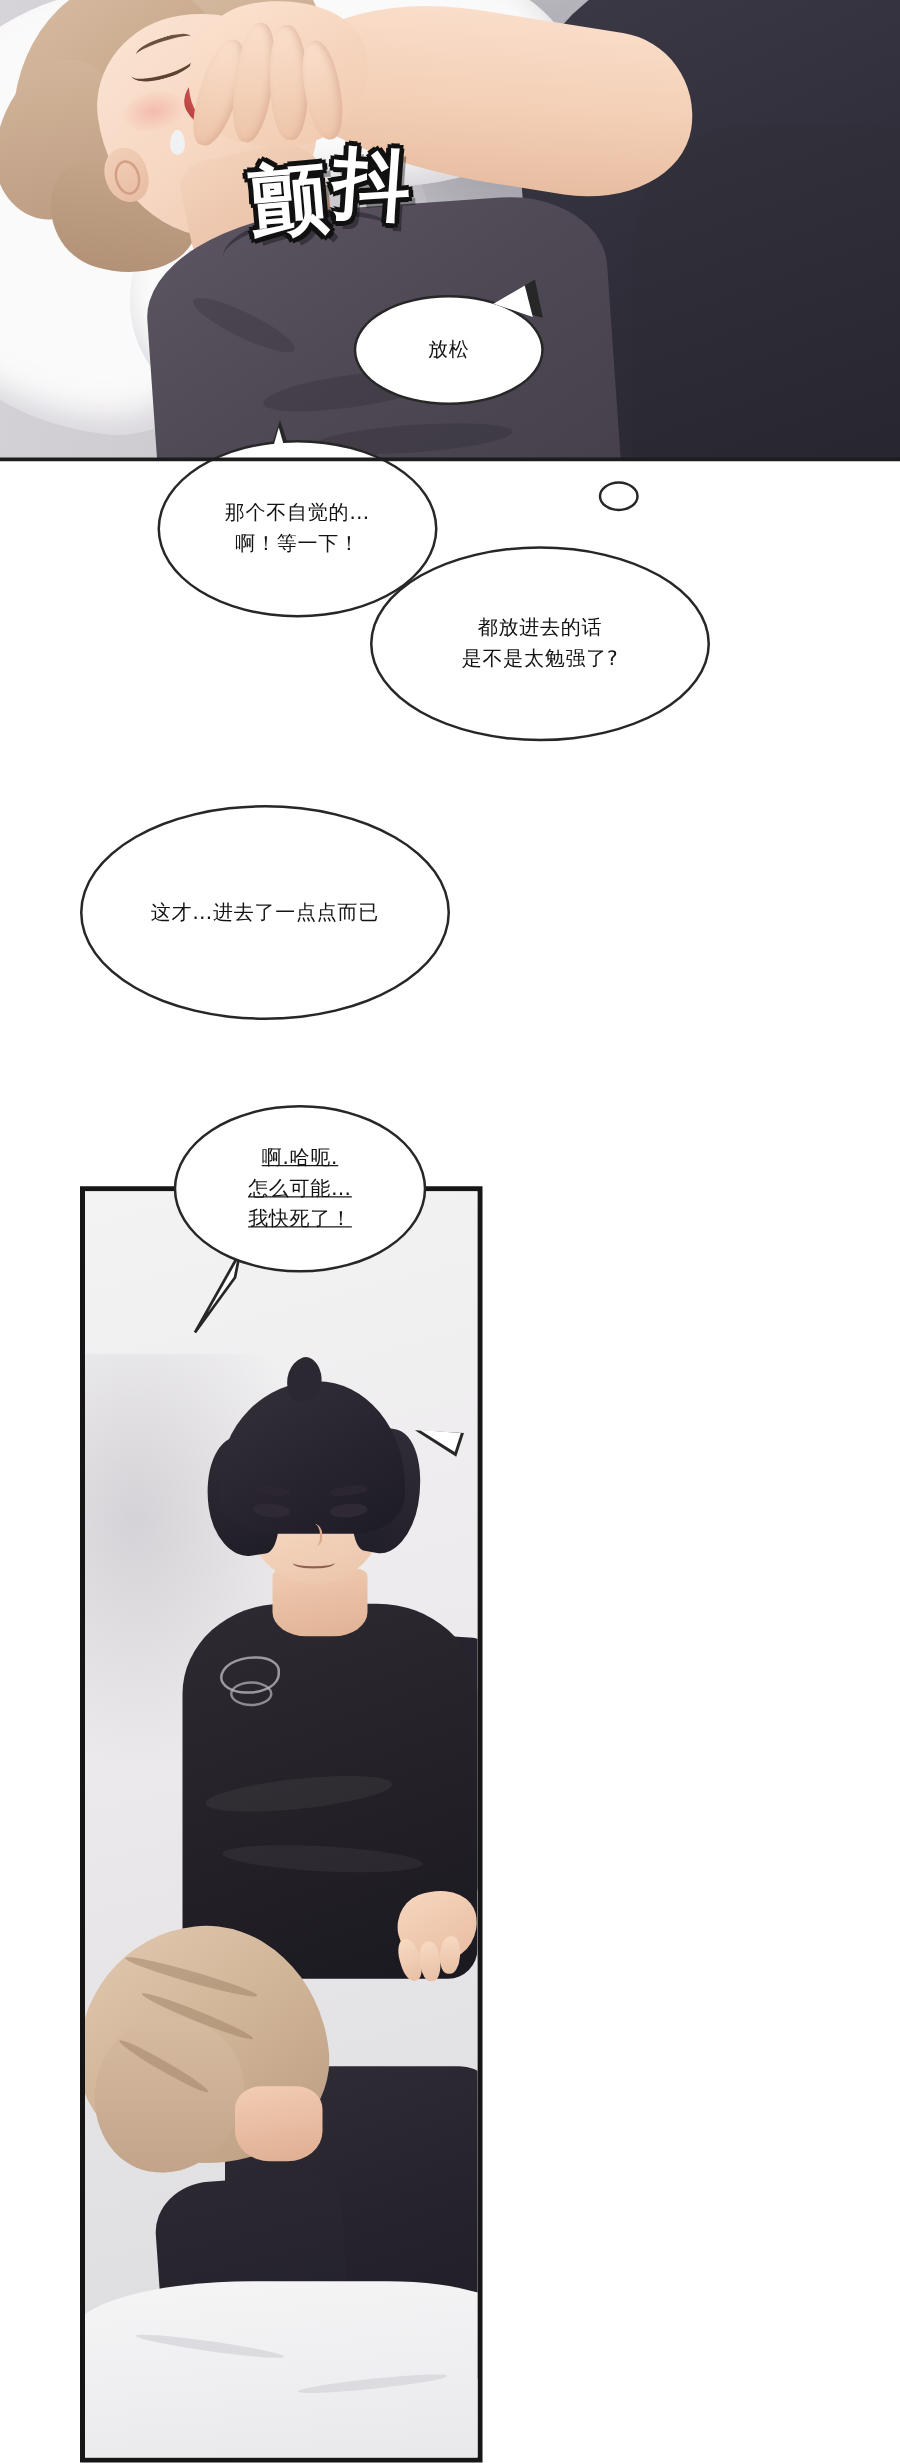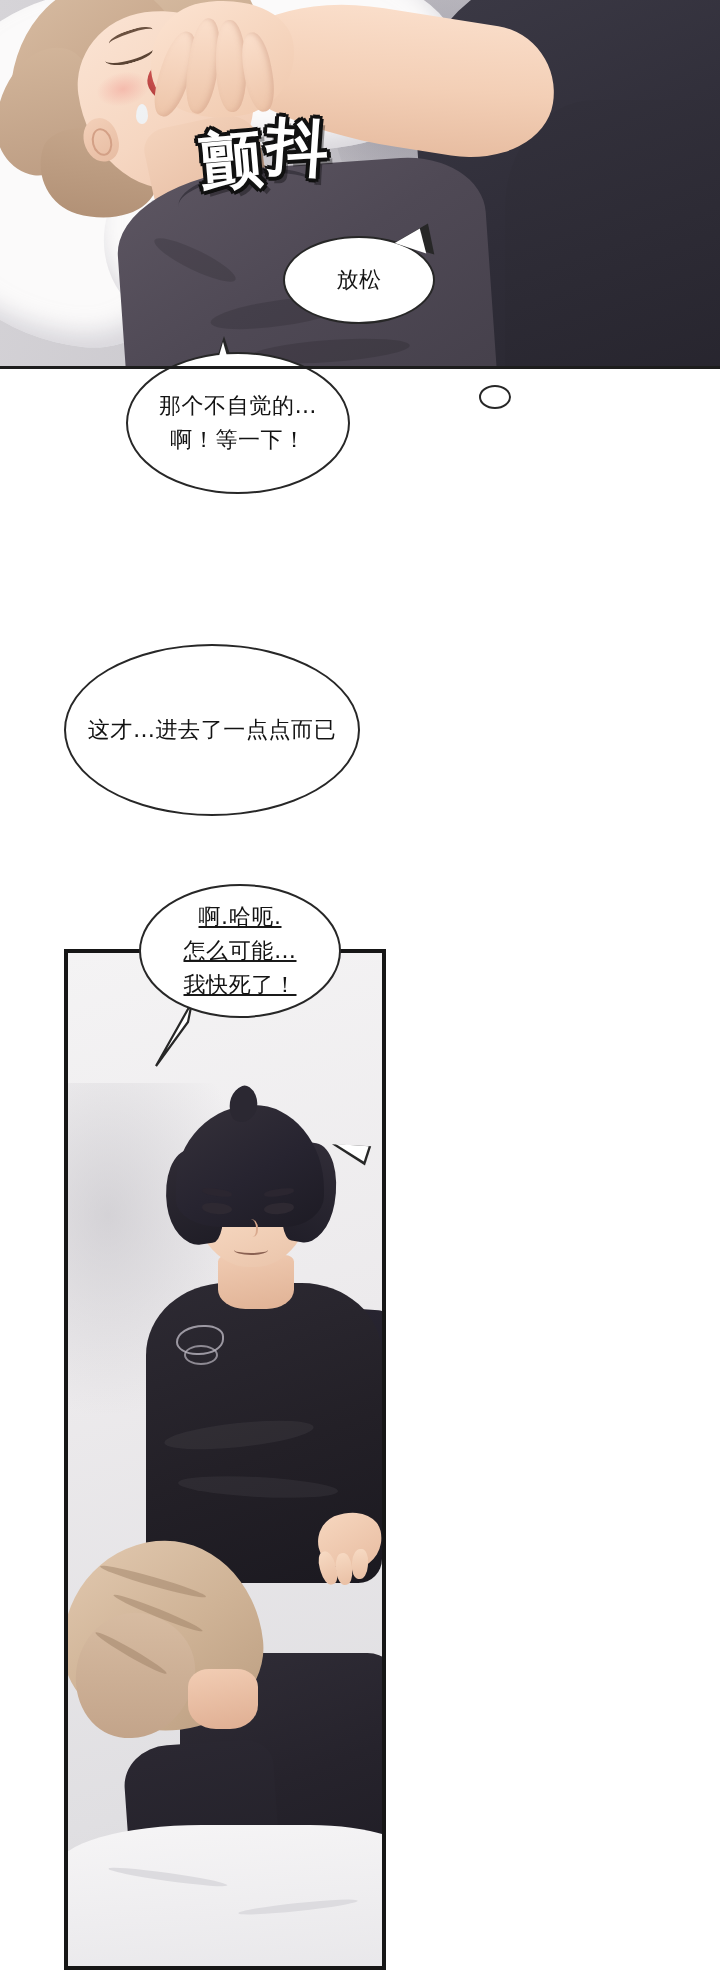--- a/index.html
+++ b/index.html
@@ -115,21 +115,21 @@
       text-shadow:
         -3px -3px 0 #111,3px -3px 0 #111,-3px 3px 0 #111,3px 3px 0 #111,
         -4px 0 0 #111,4px 0 0 #111,0 -4px 0 #111,0 4px 0 #111,
         6px 6px 0 rgba(0,0,0,.35);}
   .sfx span:nth-child(2){display:inline-block;transform:rotate(9deg) translateY(-6px);}
 
   
   .bubble{position:absolute;background:#fff;border:2px solid #272727;
       display:flex;align-items:center;justify-content:center;text-align:center;
       box-sizing:border-box;}
-  .bub-txt{font-size:22px;line-height:1.55;letter-spacing:.6px;color:#131313;
+  .bub-txt{font-size:16px;line-height:1.55;letter-spacing:.6px;color:#131313;
       font-family:"DejaVu Sans","Liberation Sans",sans-serif;white-space:pre-line;}
 
   
   .bub-a{left:283px;top:236px;width:152px;height:88px;border-radius:50%;z-index:6;}
   .tail-a{position:absolute;left:400px;top:231px;width:0;height:0;z-index:5;
       border-left:10px solid transparent;border-right:28px solid transparent;
       border-bottom:30px solid #272727;transform:rotate(150deg);}
   .tail-a-in{position:absolute;left:399px;top:234px;width:0;height:0;z-index:7;
       border-left:7px solid transparent;border-right:22px solid transparent;
       border-bottom:25px solid #fff;transform:rotate(150deg);}
@@ -315,20 +315,24 @@
   </div>
 
   <div class="tail-b"></div>
   <div class="tail-b-in"></div>
   <div class="bubble bub-b">
     <div class="bub-txt">那个不自觉的…
 啊！等一下！</div>
   </div>
 
   <div class="think-dot"></div>
+  <div class="bubble bub-c">
+    <div class="bub-txt">都放进去的话
+是不是太勉强了?</div>
+  </div>
 
   <div class="bubble bub-d">
     <div class="bub-txt">这才…进去了一点点而已</div>
   </div>
 
   <div class="panel3">
     <div class="p3-wall"></div>
     <div class="p3-shade"></div>
 
     <div class="p3-arm-r"></div>

